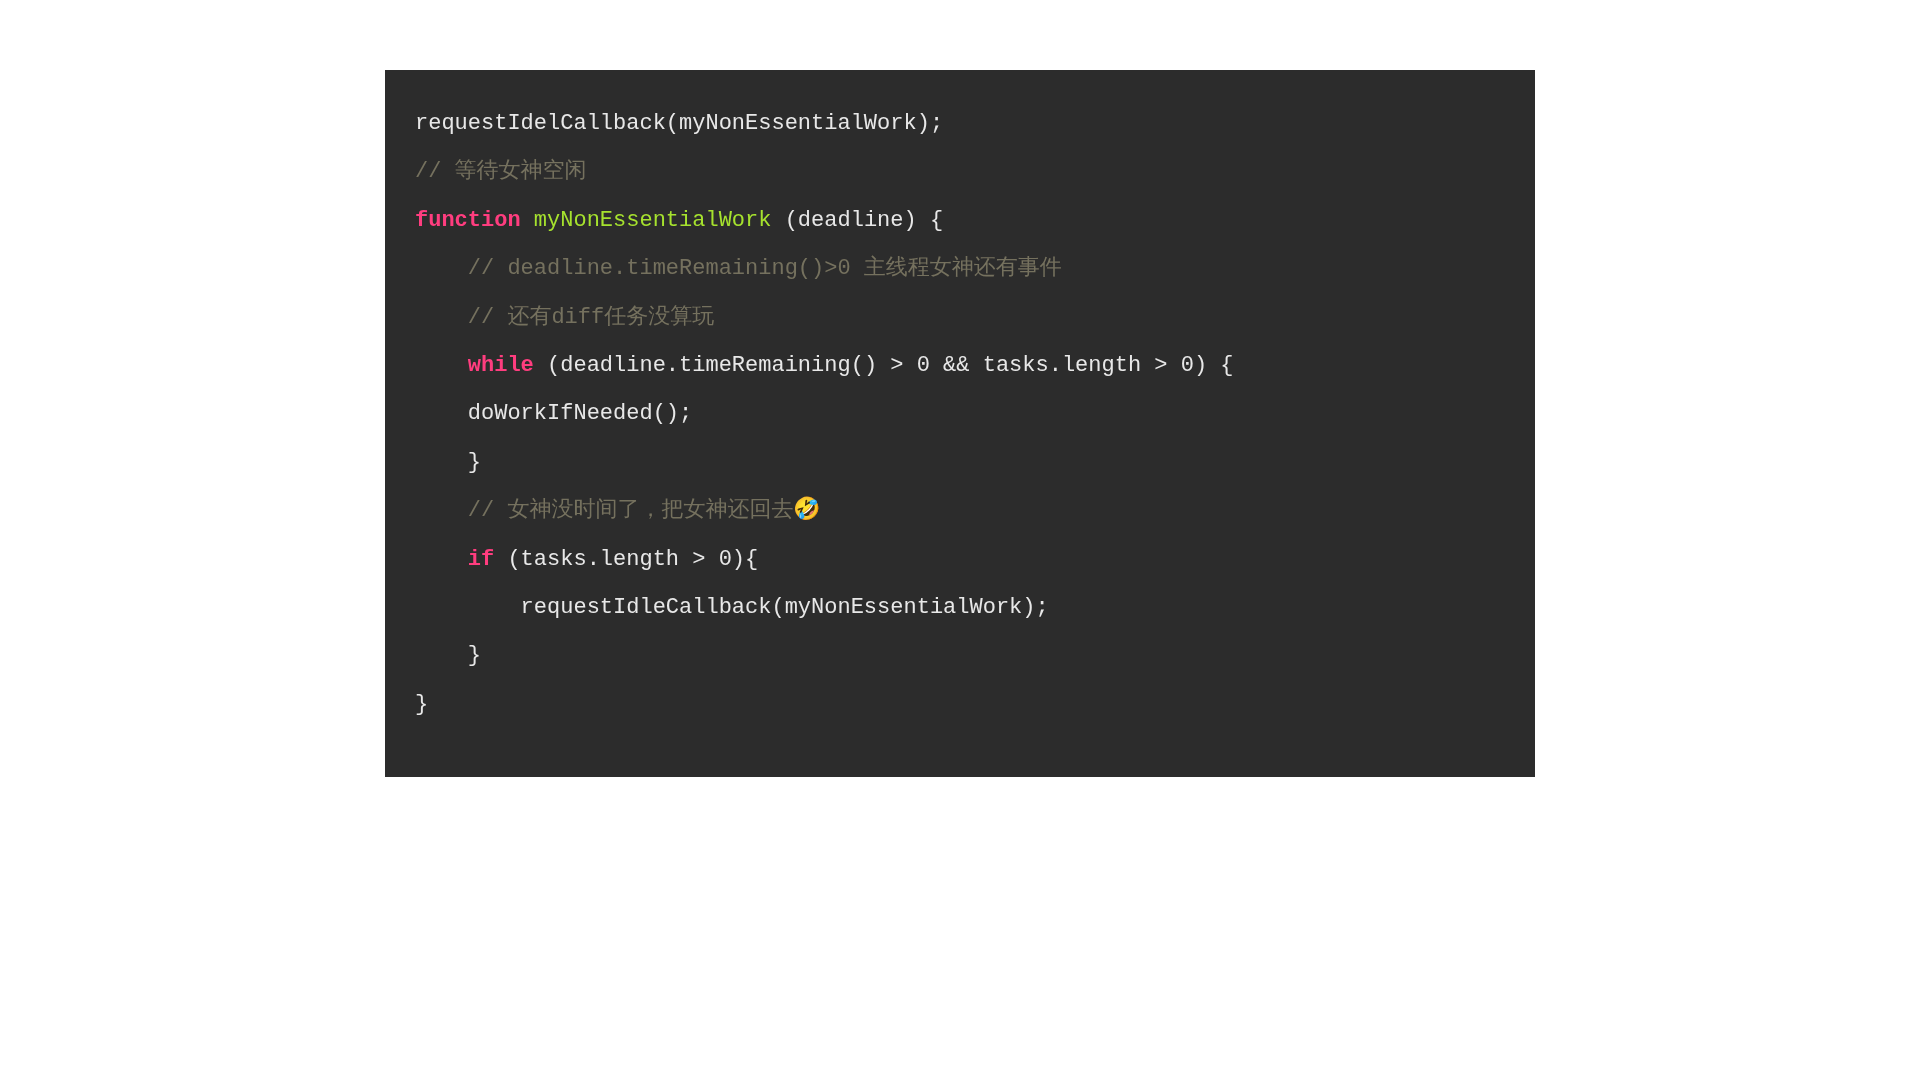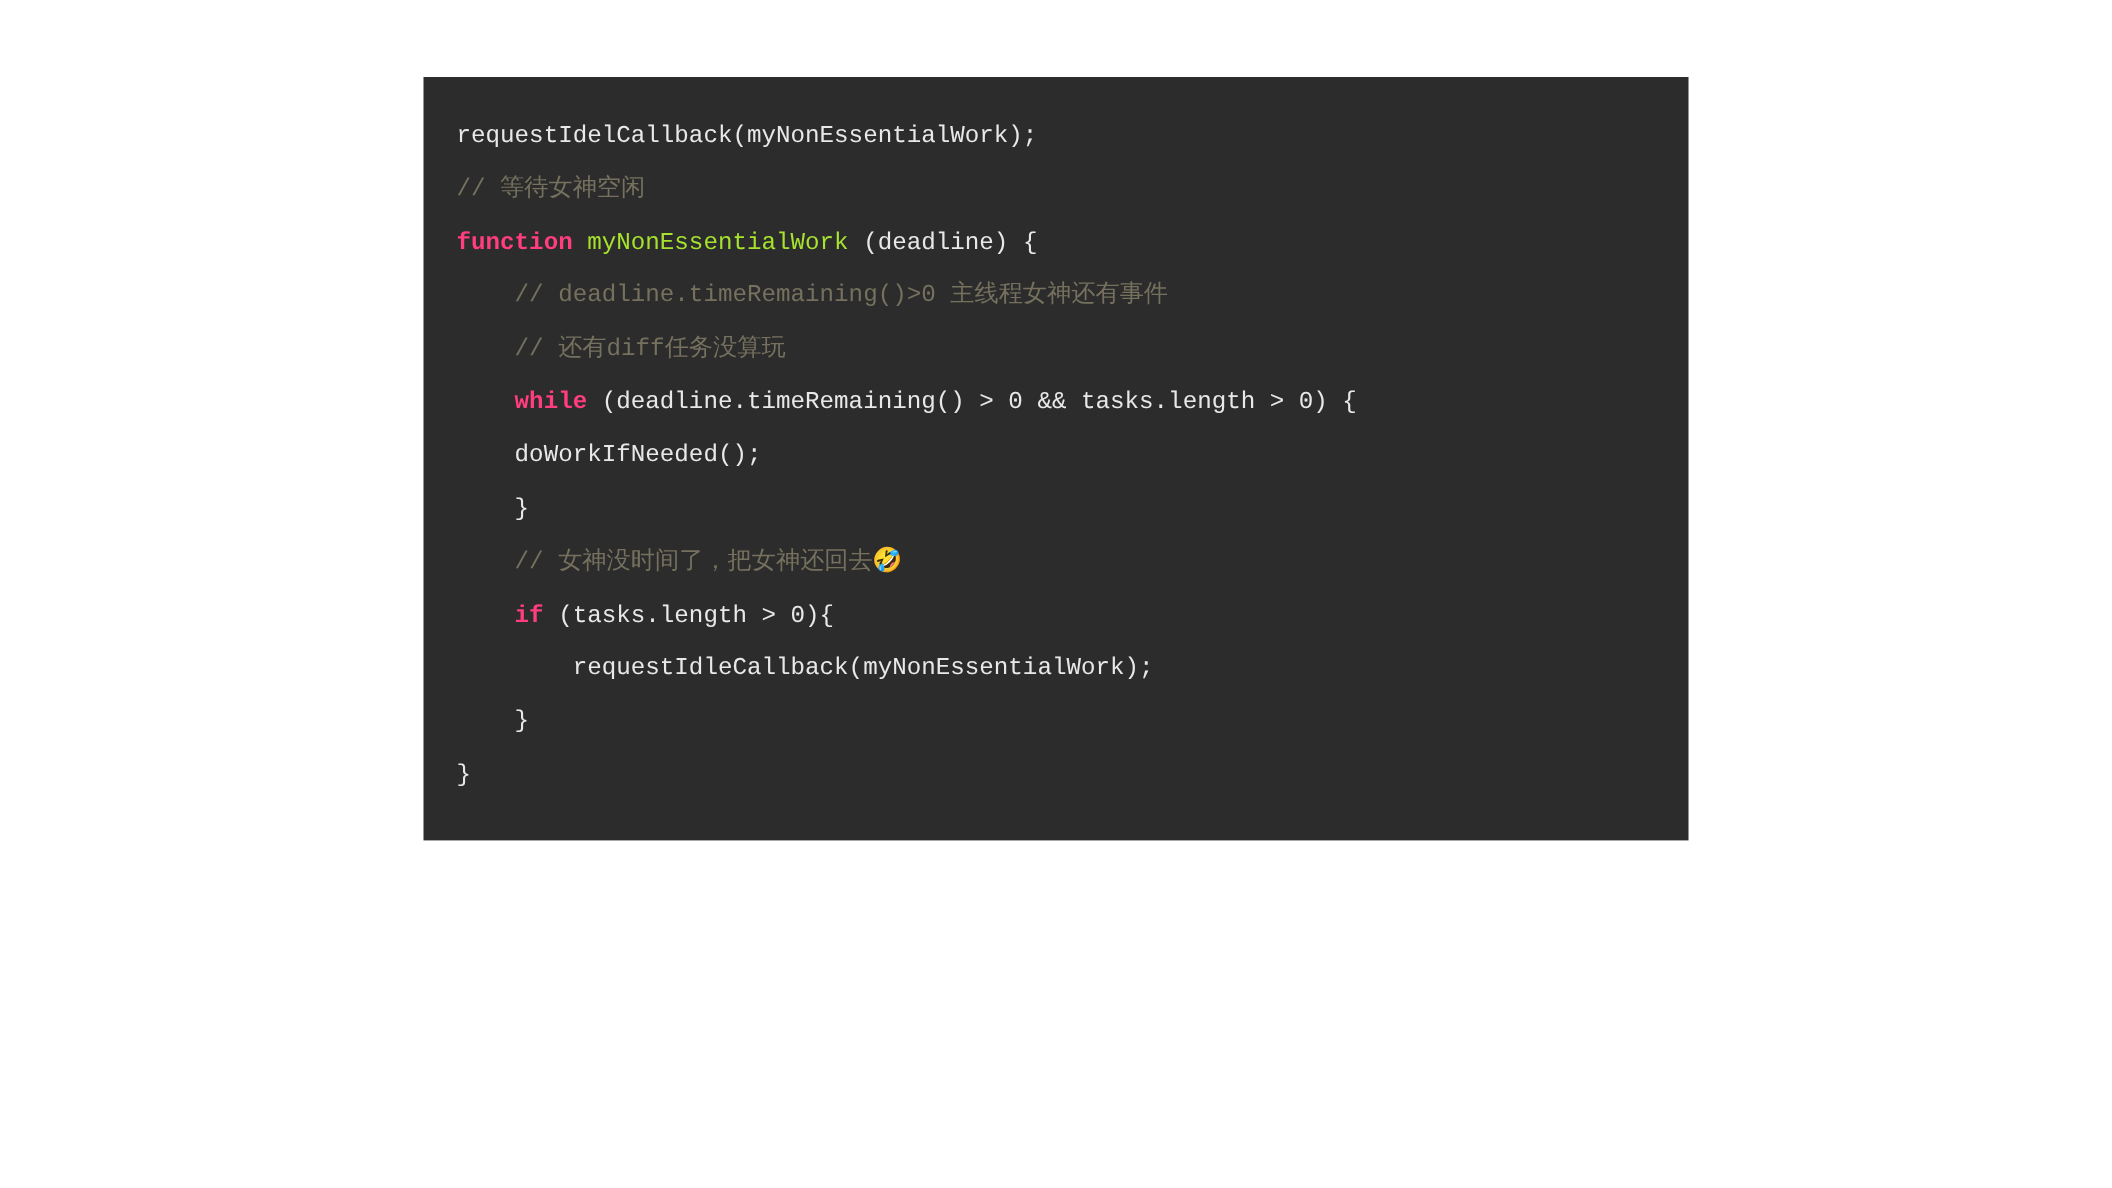--- a/index.html
+++ b/index.html
@@ -8,21 +8,21 @@
       background: #ffffff;
       font-family: "SF Mono", "Monaco", "Menlo", "Consolas", "Courier New", monospace;
       display: flex;
       justify-content: center;
       align-items: flex-start;
       min-height: 100vh;
     }
     .code-block {
       background: #2c2c2c;
       color: #d4d4d4;
-      padding: 30px 30px 35px 30px;
+      padding: 30px 30px 48px 30px;
       margin: 70px 40px 40px 40px;
       width: 1150px;
       font-size: 22px;
       line-height: 2.2;
       white-space: pre;
       box-sizing: border-box;
     }
     .keyword-pink {
       color: #ff3d7f;
       font-weight: bold;

